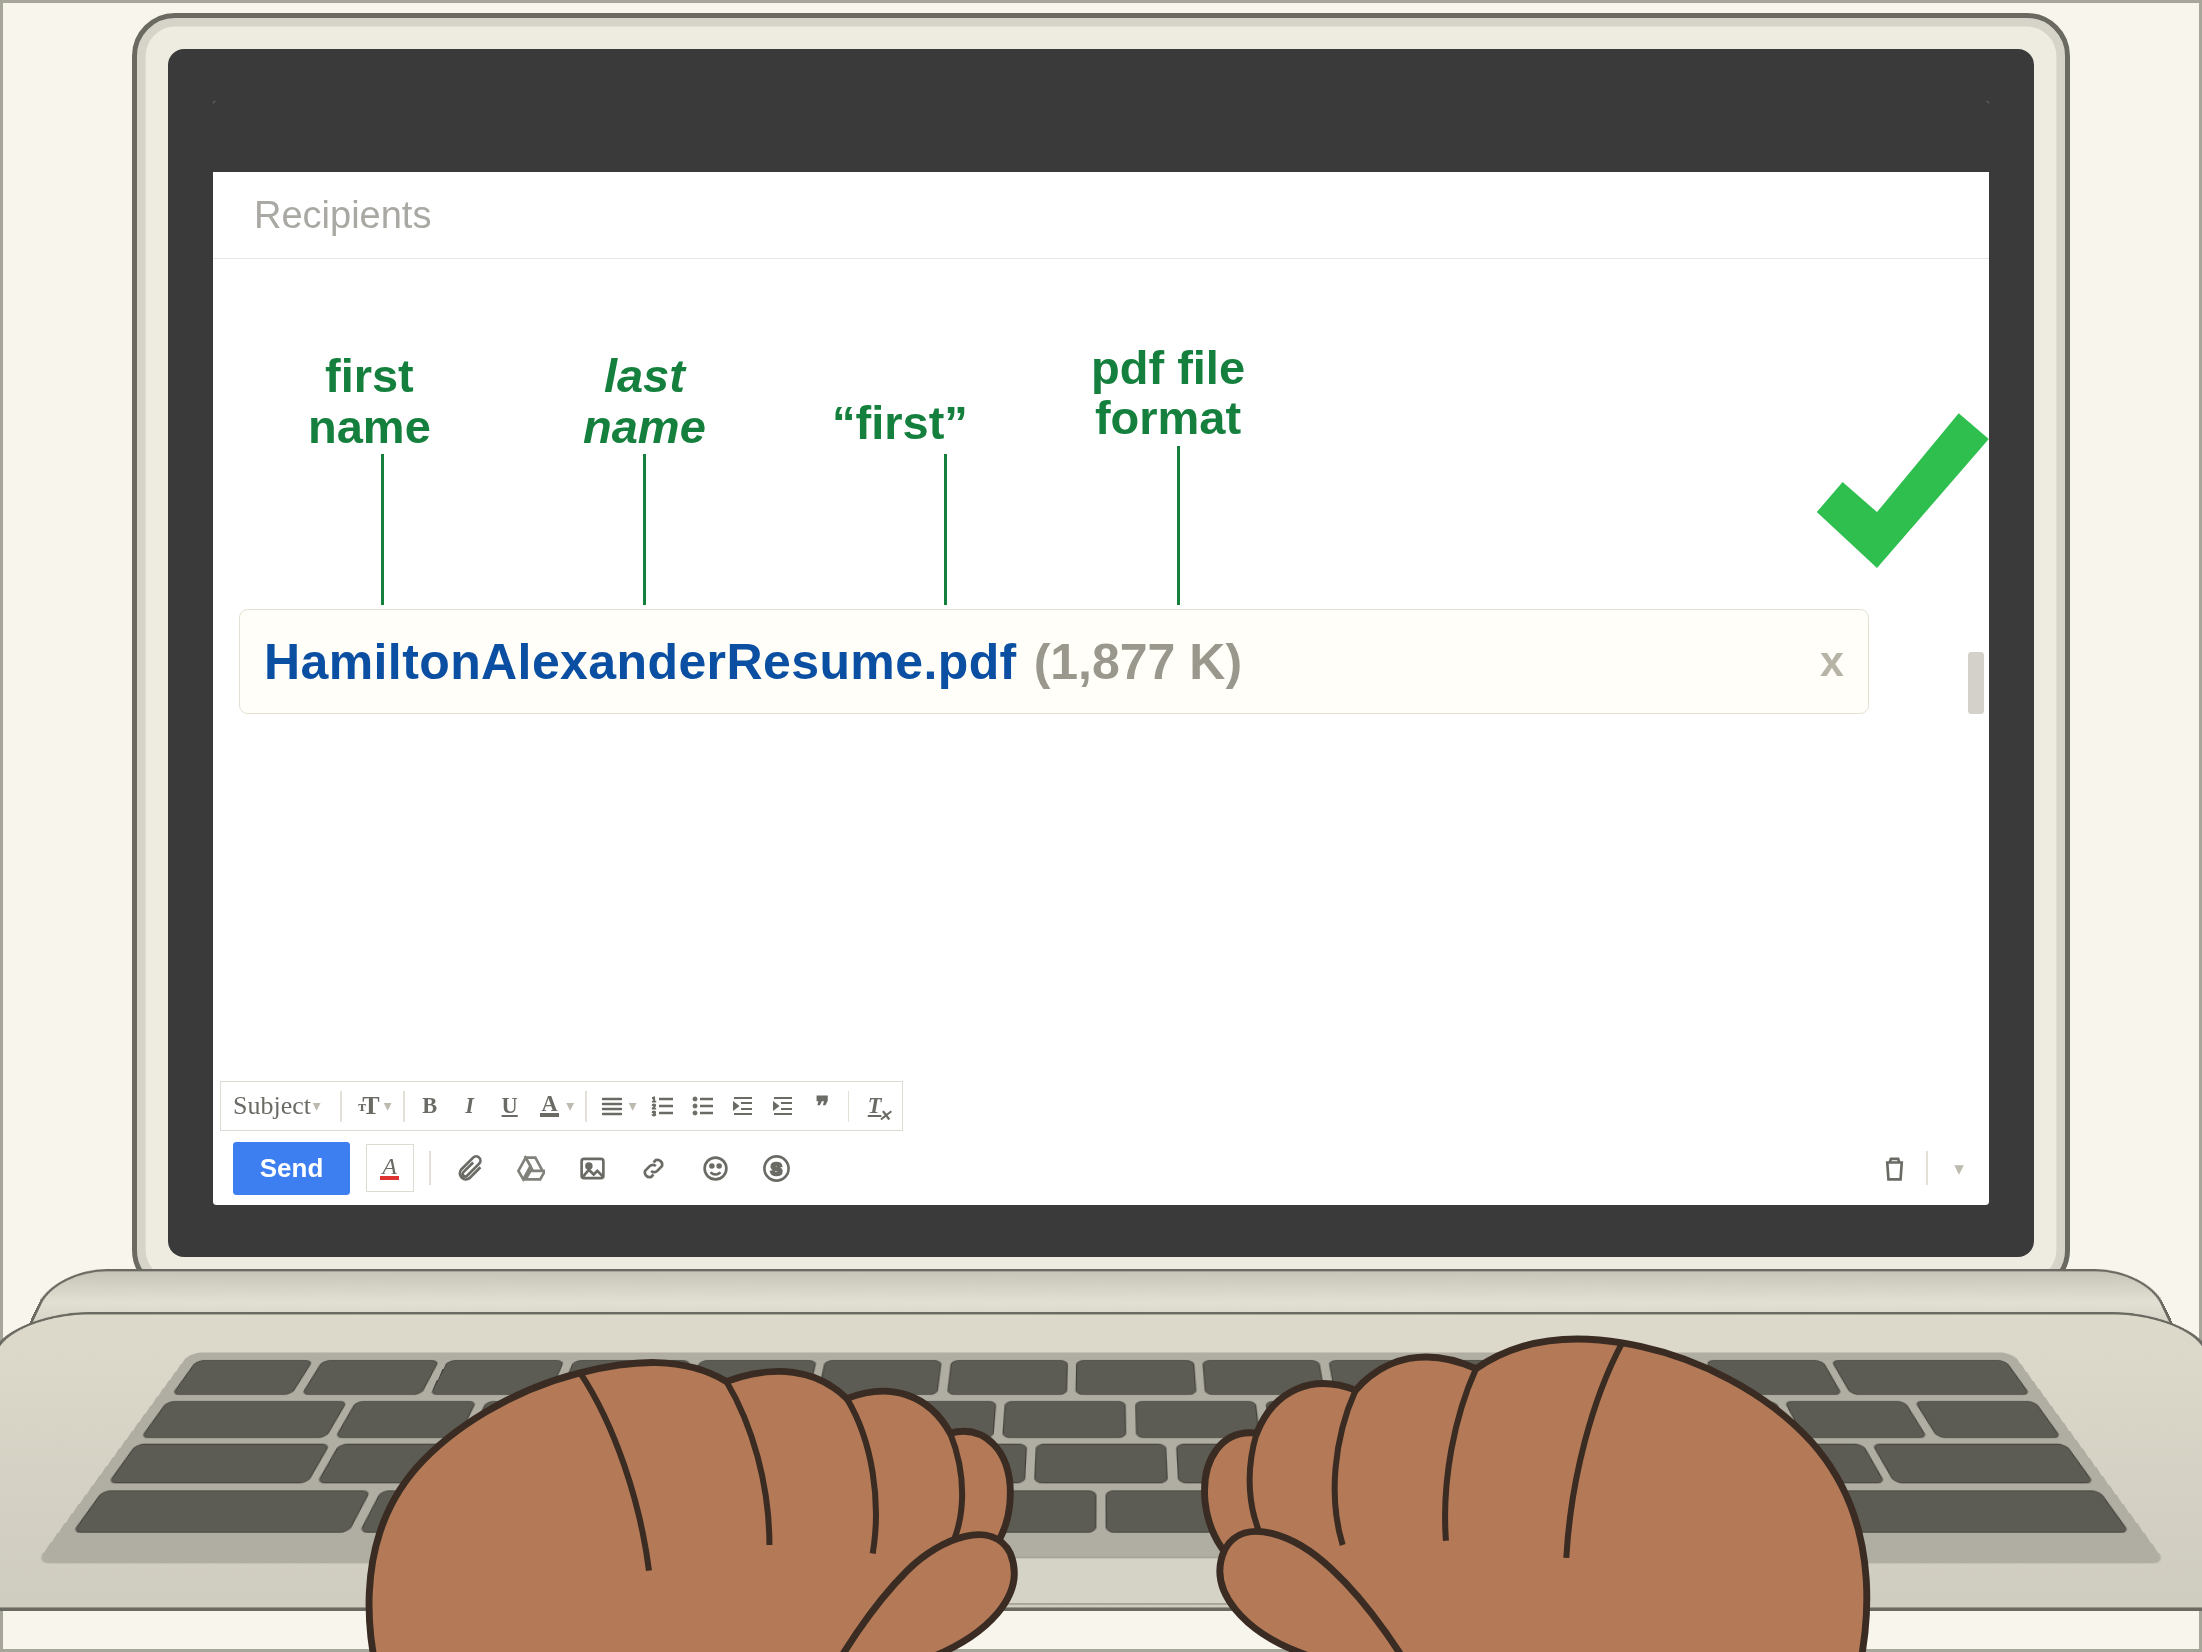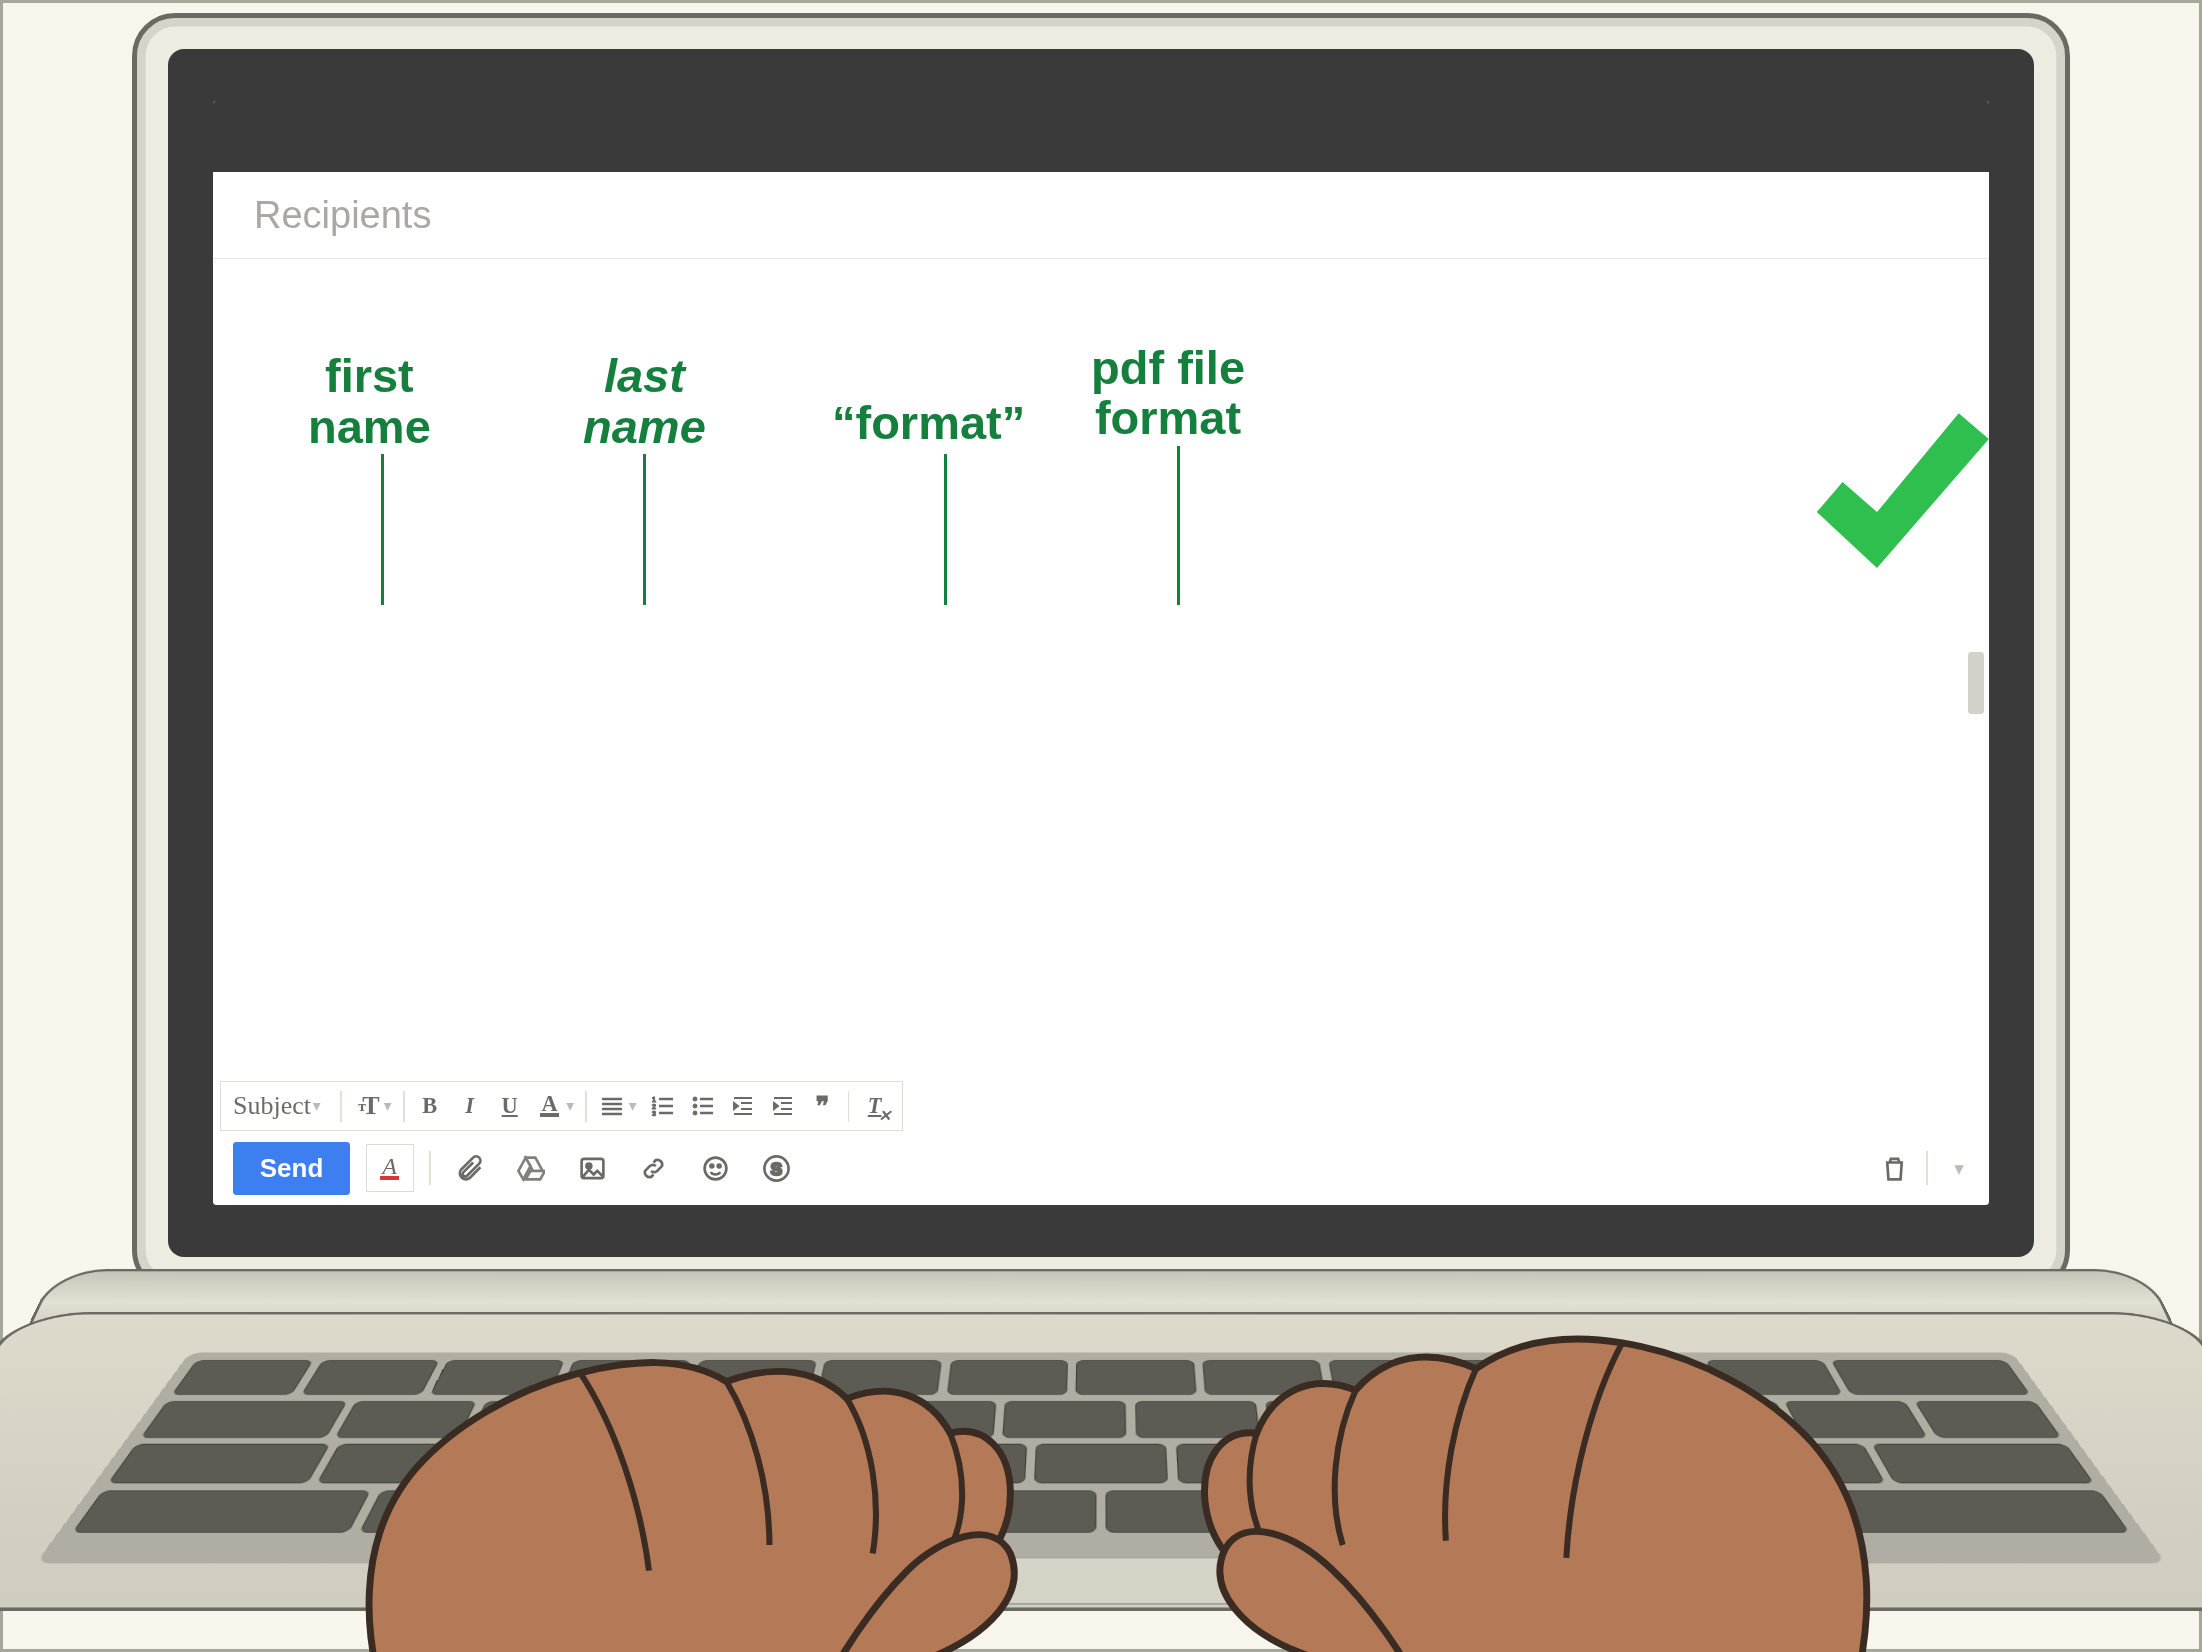--- a/index.html
+++ b/index.html
@@ -112,33 +112,38 @@
         <div class="body-area">
 
           <div class="annot" style="left:95px;top:0;">first
 name</div>
           <div class="stem" style="left:168px;top:103px;height:151px;"></div>
 
           <div class="annot" style="left:370px;top:0;font-style:italic;">last
 name</div>
           <div class="stem" style="left:430px;top:103px;height:151px;"></div>
 
-          <div class="annot" style="left:619px;top:47px;">“format”</div>
+          <div class="annot" style="left:619px;top:47px;">“first”</div>
           <div class="stem" style="left:731px;top:103px;height:151px;"></div>
 
           <div class="annot" style="left:878px;top:-8.6px;">pdf file
 format</div>
           <div class="stem" style="left:964px;top:95px;height:159px;"></div>
 
           <div class="check">
             <svg viewBox="0 0 100 100">
                   <path d="M12 54 L40 80 L92 20 L78 8 L40 54 L24 40 Z" fill="#2fbf4f"></path>
                 </svg>
           </div>
 
+          <div class="chip">
+            <span class="fname">HamiltonAlexanderResume.pdf</span>
+            <span class="size">(1,877 K)</span>
+            <span class="x">x</span>
+          </div>
 
           <div class="sb"></div>
         </div>
 
         <div class="fmt">
           <div class="font-pick">
             <span>Subject</span>
             <span class="caret">▾</span>
           </div>
           <div class="sep"></div>

